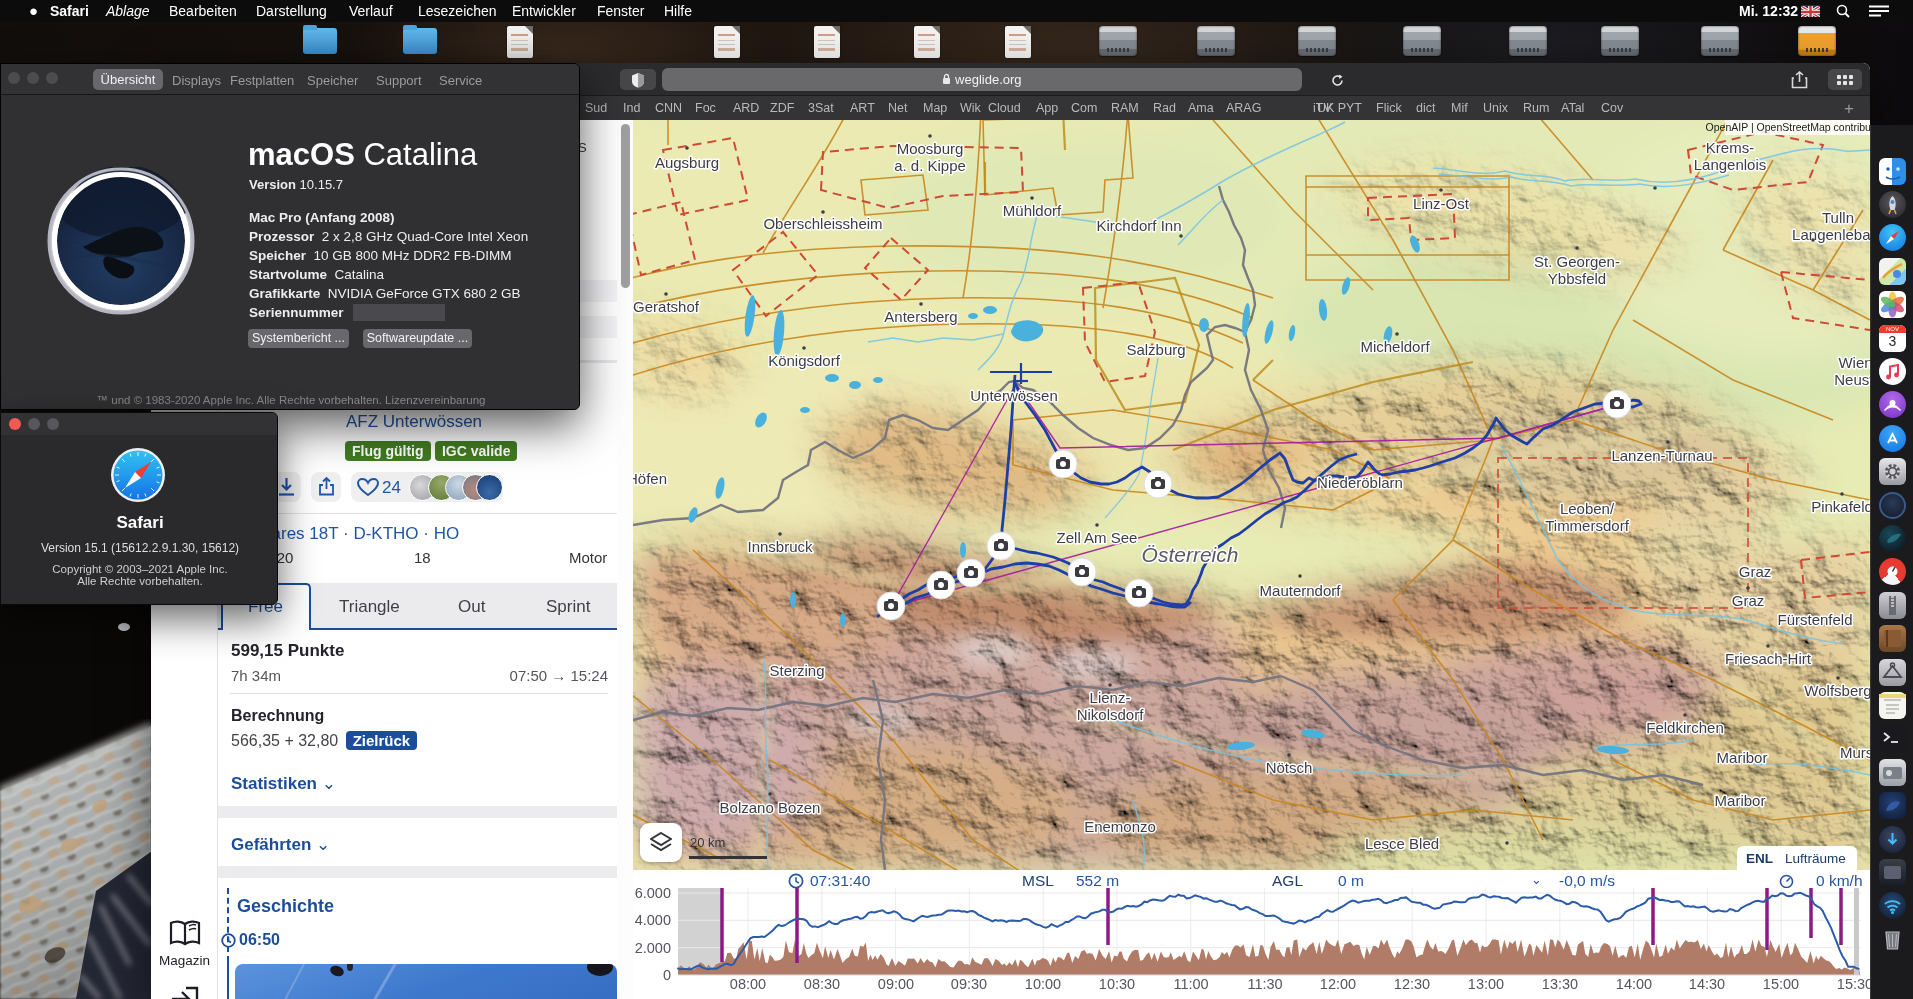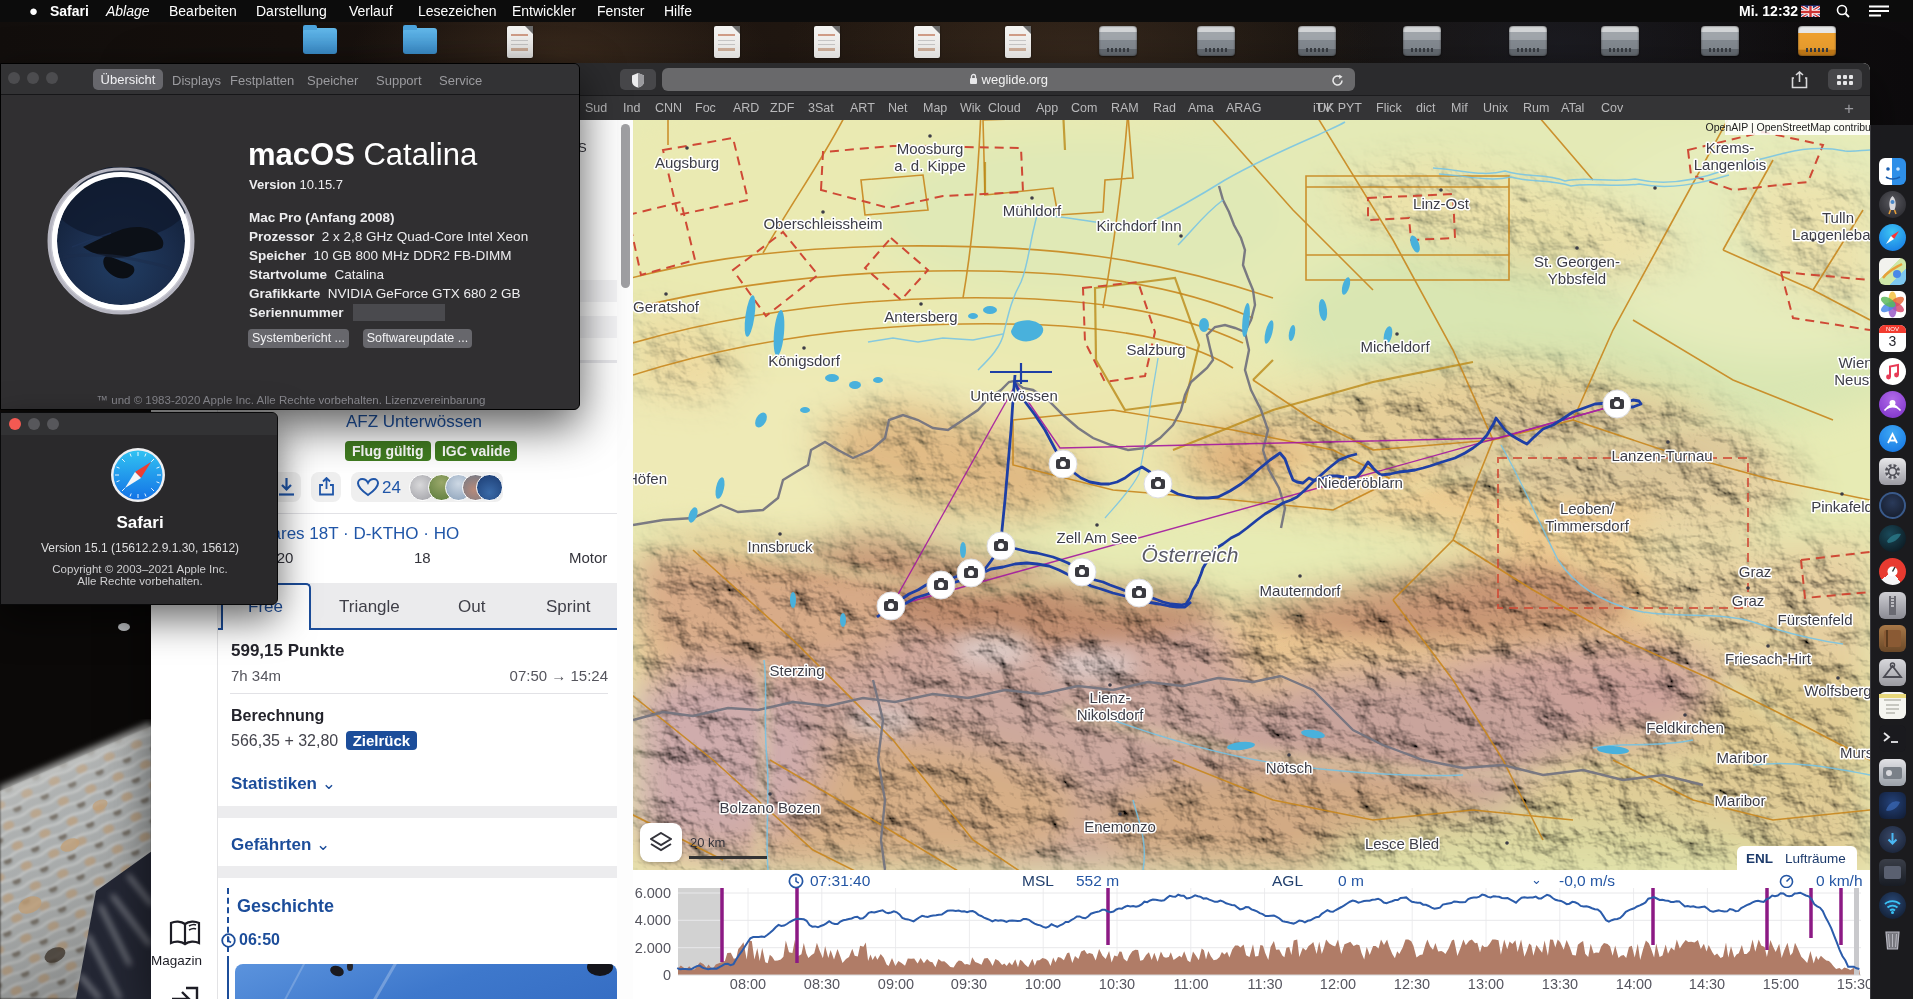--- a/index.html
+++ b/index.html
@@ -23,21 +23,21 @@
  linear-gradient(180deg,#c07050 0 2px,transparent 2px 6px,#b5b5b5 6px 7px,transparent 7px 10px,#b5b5b5 10px 11px,transparent 11px 14px,#c09070 14px 17px,transparent 17px);opacity:.65}
 .ddrive{position:absolute;width:38px;height:30px;top:26px;border-radius:4px;background:linear-gradient(180deg,#d4d6d8 0 20%,#a2a7ad 21% 45%,#858b92 46% 75%,#666c73 76%);box-shadow:inset 0 0 2px #2a2a2a,0 1px 2px rgba(0,0,0,.5)}
 .ddrive:after{content:"";position:absolute;left:8px;bottom:4px;width:22px;height:4px;background:repeating-linear-gradient(90deg,#3a3e44 0 2px,transparent 2px 4px)}
 .dorange{background:linear-gradient(180deg,#e8e9ea 0 22%,#f0a230 23% 78%,#c87d18 79%)}
 
 #safari{position:absolute;left:151px;top:63px;width:1719px;height:936px;border-radius:7px 7px 0 0;overflow:hidden;box-shadow:0 18px 50px rgba(0,0,0,.55);background:#fff}
 #toolbar{position:absolute;left:0;top:0;width:100%;height:32px;background:#2b2b2d}
 #bookbar{position:absolute;left:0;top:32px;width:100%;height:25px;background:#343436;border-top:1px solid #1c1c1e;color:#b9b9bb;font-size:12.5px}
 #bookbar span{position:absolute;top:5px;white-space:nowrap}
 .tbbtn{position:absolute;top:6px;height:21px;border-radius:5px;background:#47474a}
-#urlfield{position:absolute;left:511px;top:5px;width:693px;height:23px;border-radius:6px;background:#69696b;color:#f2f2f2;font-size:13px;text-align:center;line-height:23px}
+#urlfield{position:absolute;left:511px;top:5px;width:640px;height:23px;border-radius:6px;background:#69696b;color:#f2f2f2;font-size:13px;text-align:center;line-height:23px}
 #content{position:absolute;left:0;top:57px;width:1719px;height:879px;background:#fff}
 
 #rail{position:absolute;left:0;top:0;width:67px;height:879px;background:#fff;border-right:1px solid #e3e3e5}
 #panel{position:absolute;left:67px;top:0;width:399px;height:879px;background:#fff}
 #scrollstrip{position:absolute;left:466px;top:0;width:16px;height:879px;background:#fdfdfd}
 #scrollthumb{position:absolute;left:470px;top:4px;width:9px;height:164px;border-radius:5px;background:#9f9fa2}
 #mapbox{position:absolute;left:482px;top:0;width:1237px;height:750px;overflow:hidden;background:#e9ecb6}
 #barobox{position:absolute;left:482px;top:750px;width:1237px;height:129px;background:#fff}
 .wgbadge{display:inline-block;background:#417d21;color:#fff;font-weight:bold;font-size:14px;border-radius:4px;padding:2px 7px}
 .graypill{position:absolute;background:#efefef;border-radius:8px}
@@ -585,21 +585,21 @@
 </div>
     <div id="rail">
 <svg class="abs" style="left:17px;top:799px" width="34" height="30">
             <g fill="none" stroke="#1d1d25" stroke-width="2.2">
               <path d="M17,5 C13,2 7,2 3,4 V24 C7,22 13,22 17,25 C21,22 27,22 31,24 V4 C27,2 21,2 17,5 Z"></path>
               <path d="M17,5 V25"></path>
               <path d="M21,7 C24,5.5 27,5.5 28,6" stroke-width="1.6"></path>
               <path d="M21,11 C24,9.5 27,9.5 28,10" stroke-width="1.6"></path>
             </g>
           </svg>
-<div class="abs" style="left:0;top:833px;width:67px;text-align:left;font-size:13.5px;color:#1d1d25">Magazin</div>
+<div class="abs" style="left:0;top:833px;width:67px;text-align:center;font-size:13.5px;color:#1d1d25">Magazin</div>
 <svg class="abs" style="left:19px;top:864px" width="30" height="30">
             <g fill="none" stroke="#1d1d25" stroke-width="2.4">
               <path d="M2,15 H18 M12,8 19,15 12,22"></path>
               <path d="M16,4 H27 V26 H16"></path>
             </g>
           </svg>
 
 </div>
     <div id="panel">
 <div class="abs" style="left:360px;top:20px;font-size:13px;color:#33333b">S</div>

